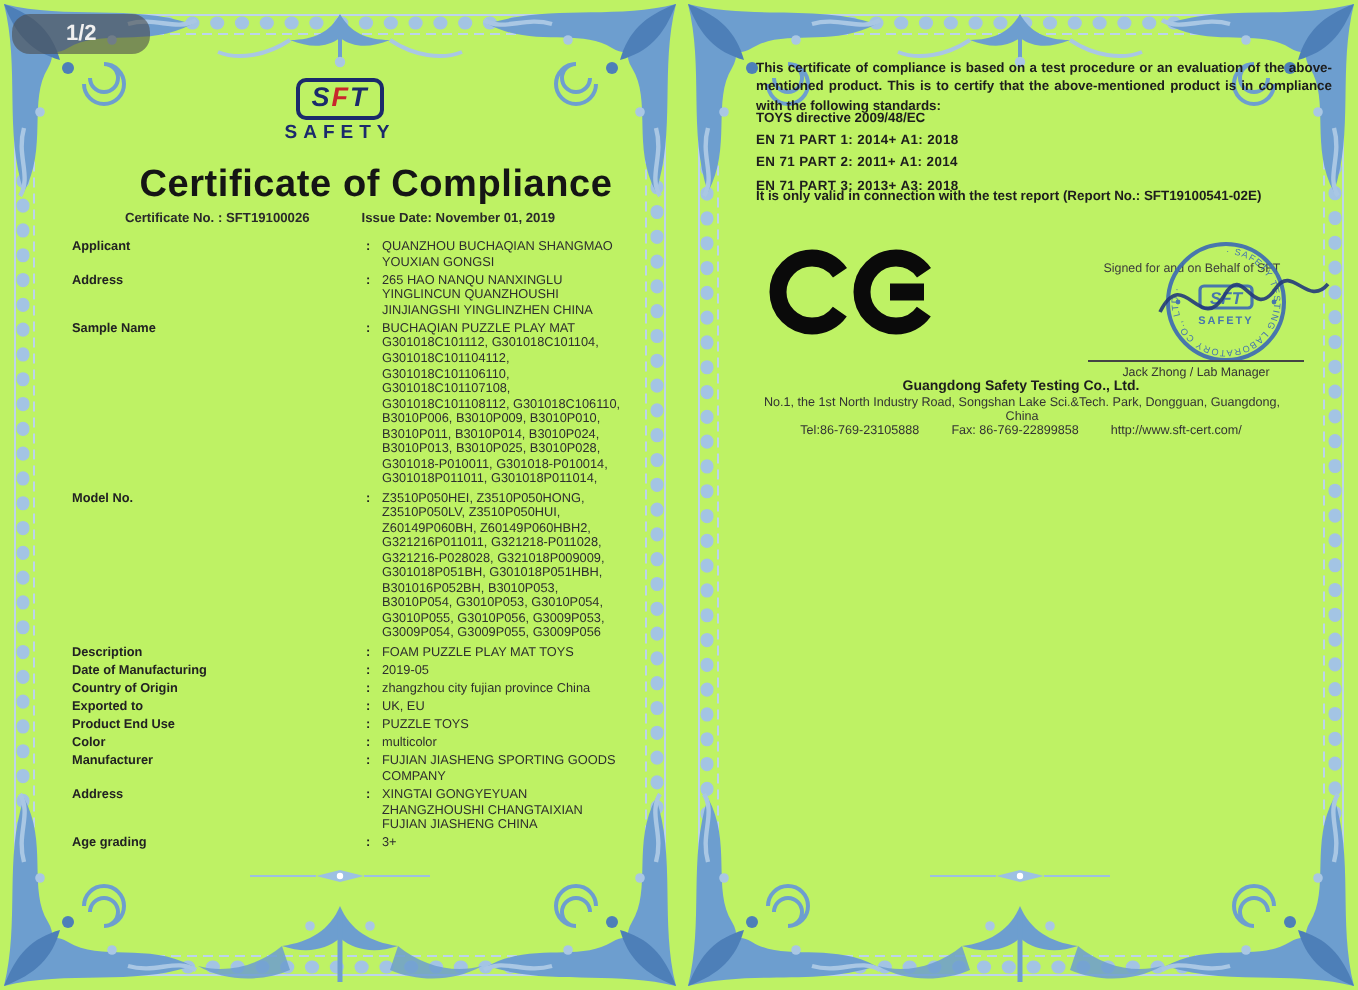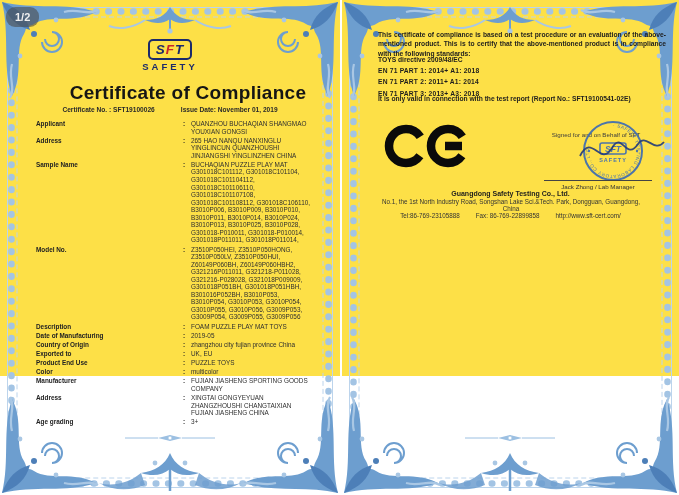--- a/index.html
+++ b/index.html
@@ -1,25 +1,25 @@
 <!DOCTYPE html>
 <html><head>
 <meta charset="utf-8">
 <style>
   html,body{margin:0;padding:0;background:#ffffff;font-family:"Liberation Sans",sans-serif;}
   .canvas{position:relative;width:679px;height:495px;background:#fff;overflow:hidden;}
-  .page{position:absolute;top:0;height:376px;background:#fde047;}
+  .page{position:absolute;top:0;height:495px;background:#bef264;padding-left:40px;}
   .page-left{left:0;width:340px;}
   .page-right{left:342px;width:337px;}
   .border-svg{position:absolute;left:0;top:0;z-index:1;}
   .content{position:absolute;z-index:2;}
 
   
   .badge{position:absolute;left:6px;top:7px;z-index:5;background:rgba(75,75,75,.6);
-         color:#f0f0f0;font-size:11px;font-weight:bold;padding:4px 9px;border-radius:9px;}
+         color:#f0f0f0;font-size:11px;font-weight:bold;padding:4px 27px;border-radius:9px;}
 
   
   .logo-wrap{left:0;top:39px;width:340px;text-align:center;}
   .logo-box{display:inline-block;border:2.5px solid #1b2a6b;border-radius:5px;
             padding:0 6px;height:17px;line-height:16px;}
   .logo-box span{font-size:13.5px;font-weight:bold;font-style:italic;color:#1b2a6b;letter-spacing:1px;}
   .logo-box .mid{color:#c8262c;}
   .logo-sub{margin-top:1px;font-size:9.5px;font-weight:bold;color:#1b2a6b;letter-spacing:3px;}
   .title{left:0;top:82px;width:340px;text-align:center;font-size:19px;font-weight:bold;color:#151515;letter-spacing:.3px;margin-left:18px;}
   .certline{left:0;top:106px;width:340px;display:flex;justify-content:center;gap:26px;

